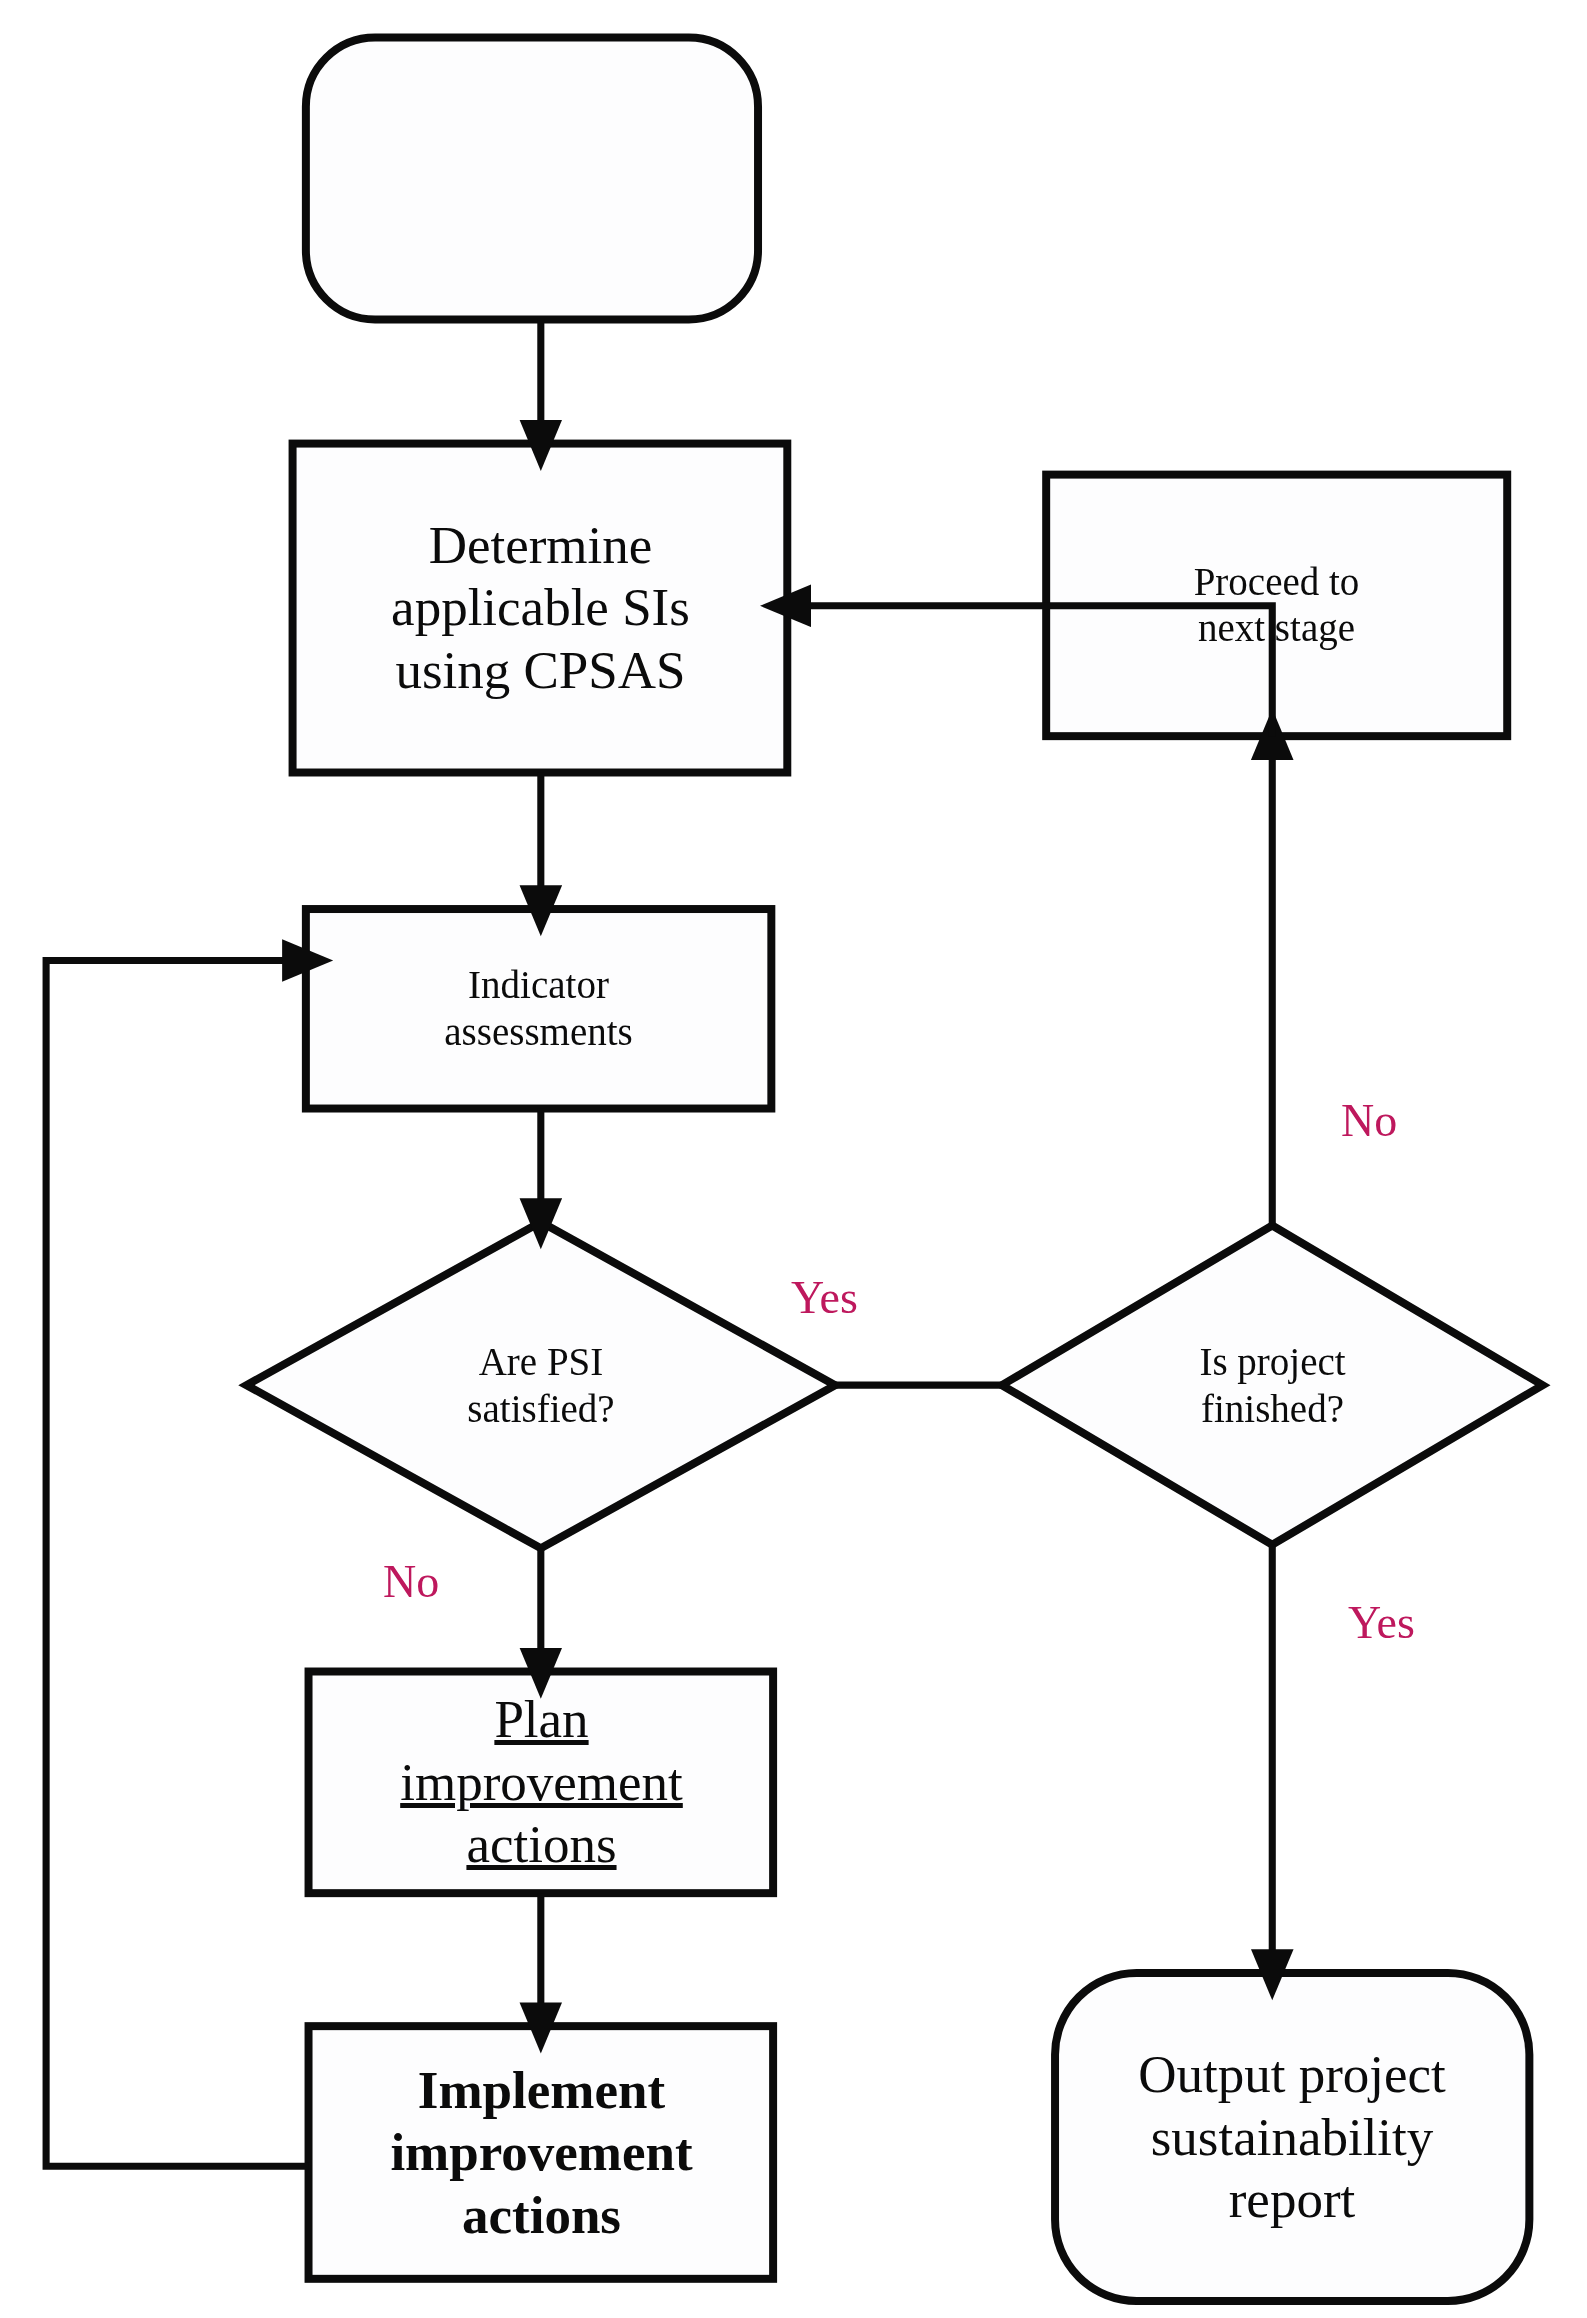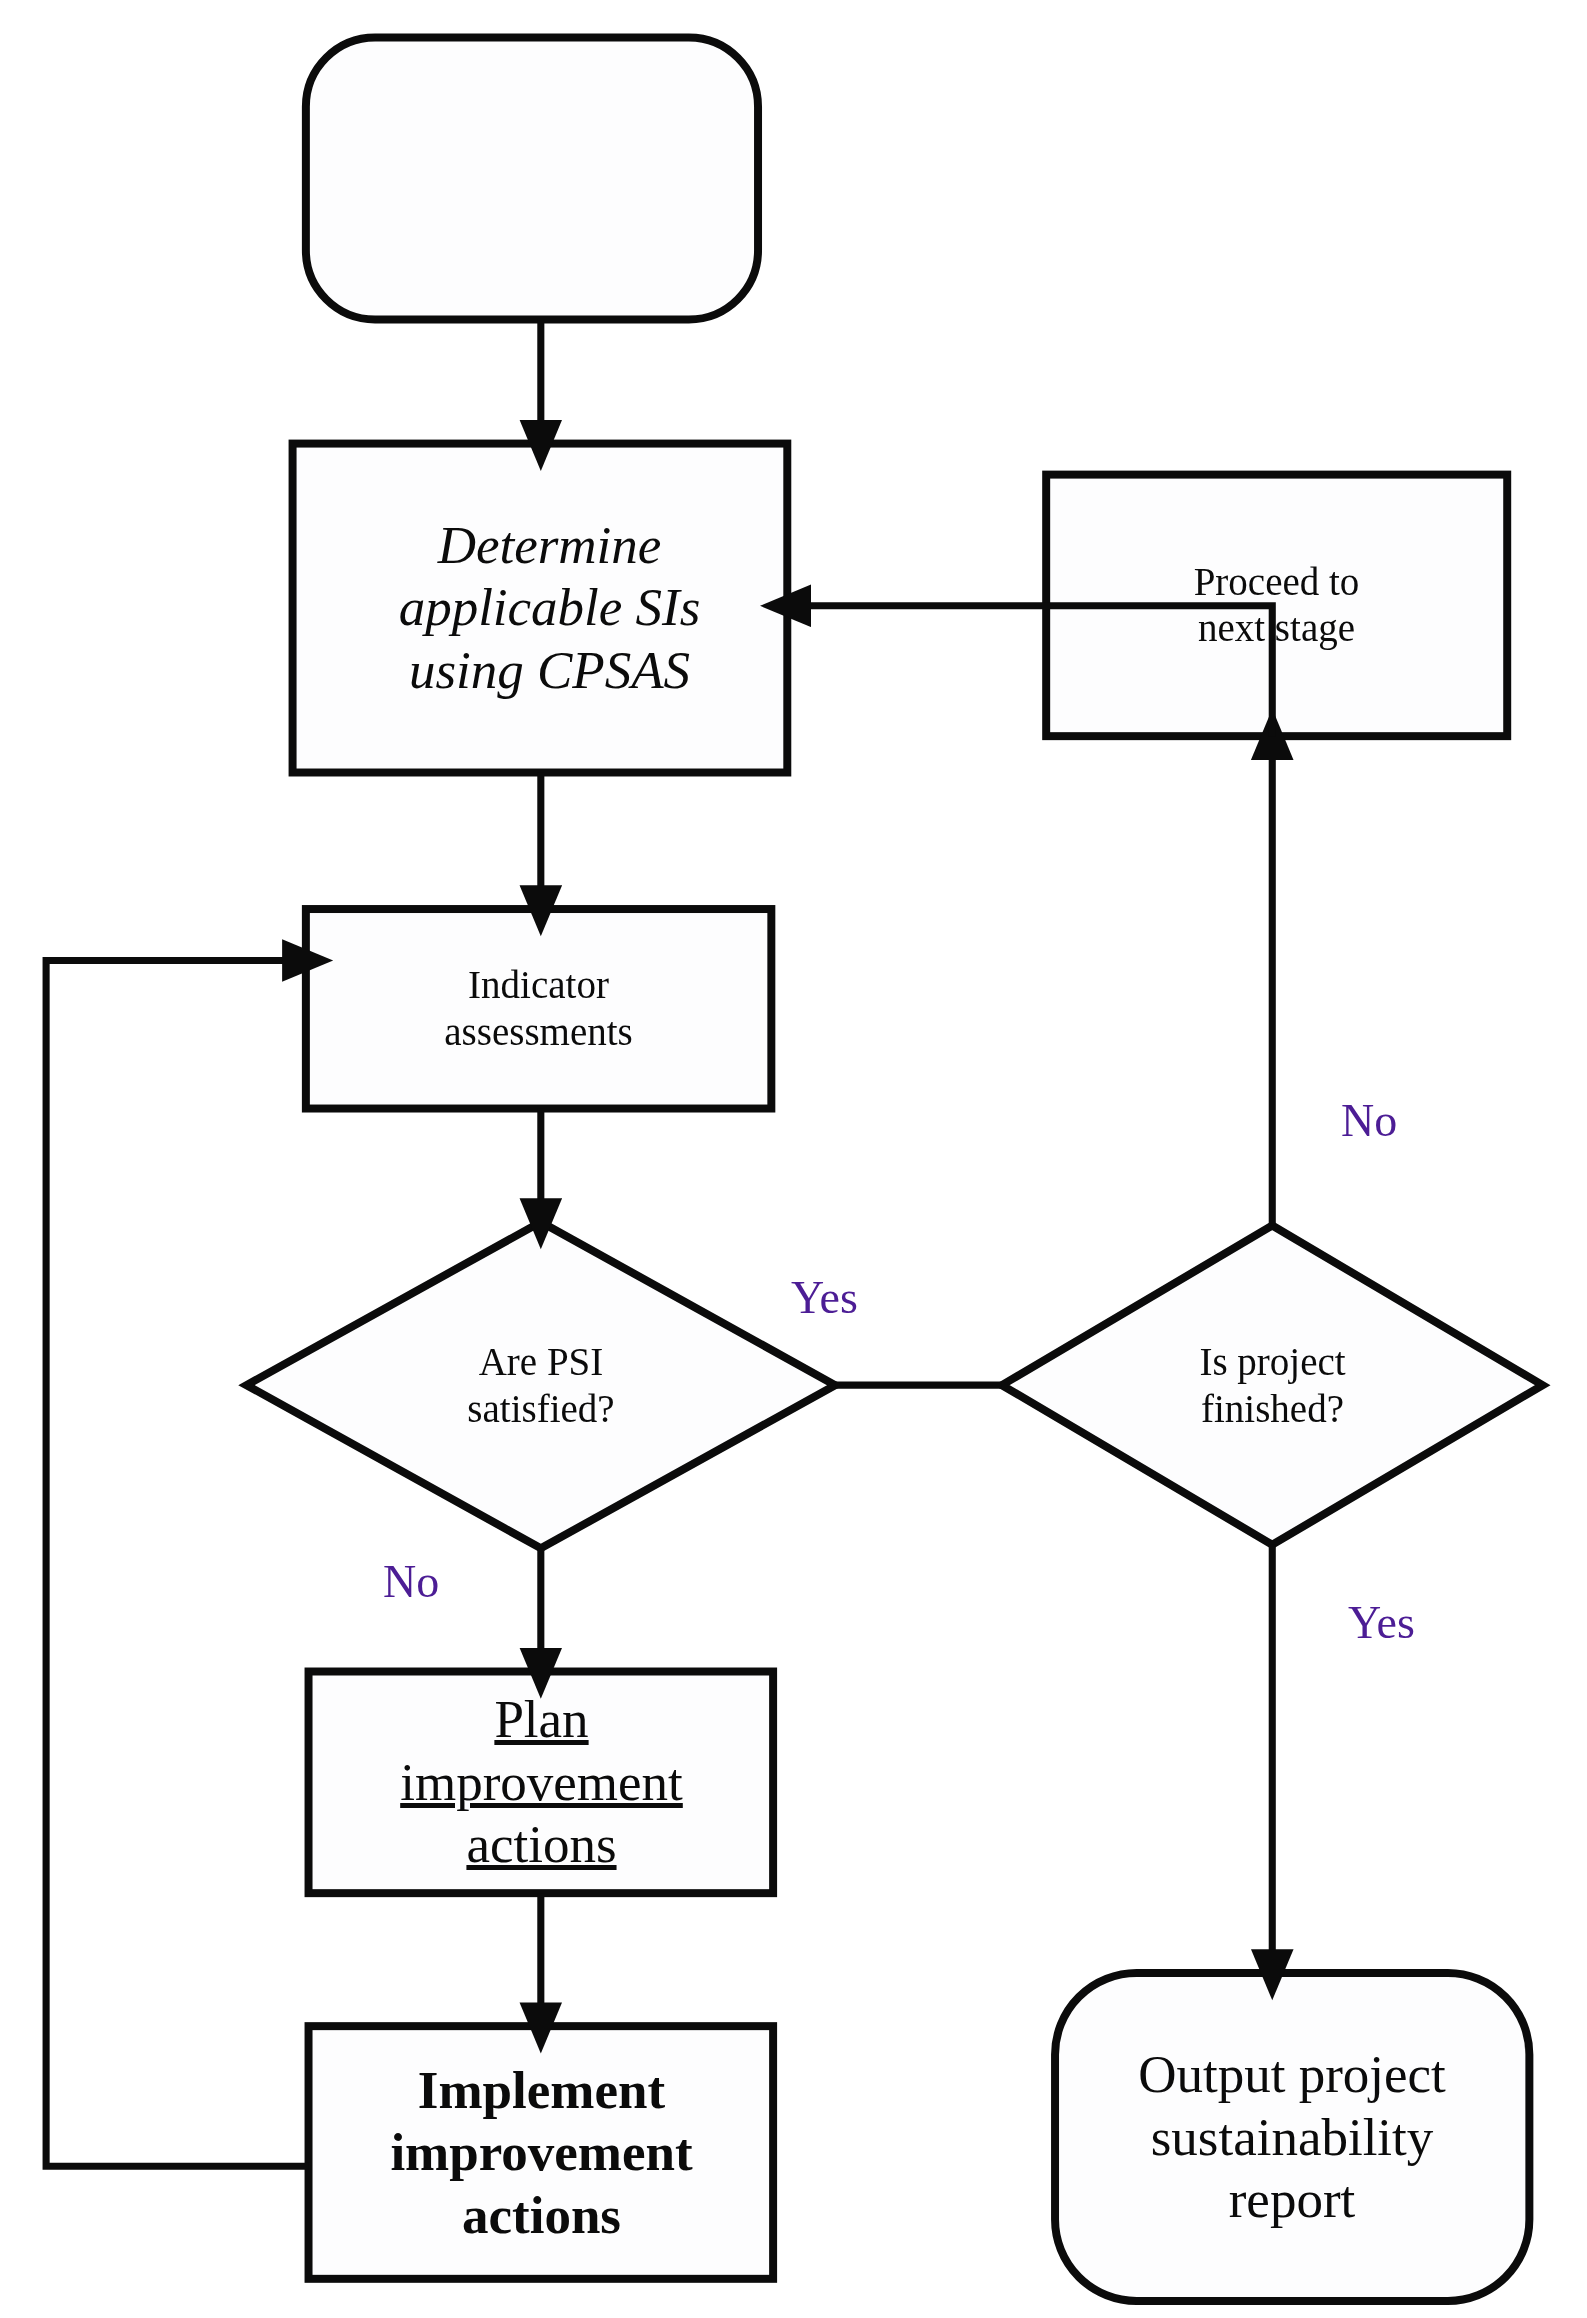--- a/index.html
+++ b/index.html
@@ -18,21 +18,21 @@
     align-items:center;
     justify-content:center;
     text-align:center;
     color:#0b0b0b;
     line-height:1.18;
     white-space:pre-line;
     pointer-events:none;
   }
   .edge-label{
     position:absolute;
-    color:#4c1d95;
+    color:#be185d;
     white-space:nowrap;
     line-height:1;
   }
   .fs-big{font-size:53px;}
   .fs-node{font-size:39px;}
   .fs-edge{font-size:46px;}
 </style>
 </head>
 <body>
 
@@ -84,21 +84,21 @@
 
       <line x1="1435" y1="1382" x2="1435" y2="852" marker-end="url(#arrow-down)"></line>
 
       <path d="M1435,830 L1435,683 L910,683" marker-end="url(#arrow-down)"></path>
 
       <line x1="1435" y1="1742" x2="1435" y2="2203" marker-end="url(#arrow-down)"></line>
     </g>
   </svg>
 
 
-  <div class="node-label fs-big" style="left:302px;top:443px;width:495px;height:329px;font-style:italic;">Determine
+  <div class="node-label fs-big" style="left:293px;top:443px;width:495px;height:329px;">Determine
 applicable SIs
 using CPSAS</div>
 
   <div class="node-label fs-node" style="left:1046px;top:474px;width:461px;height:262px;">Proceed to
 next stage</div>
 
   <div class="node-label fs-node" style="left:337px;top:1277px;width:408px;height:217px;">Are PSI
 satisfied?</div>
 
   <div class="node-label fs-node" style="left:306px;top:909px;width:465px;height:199px;">Indicator

